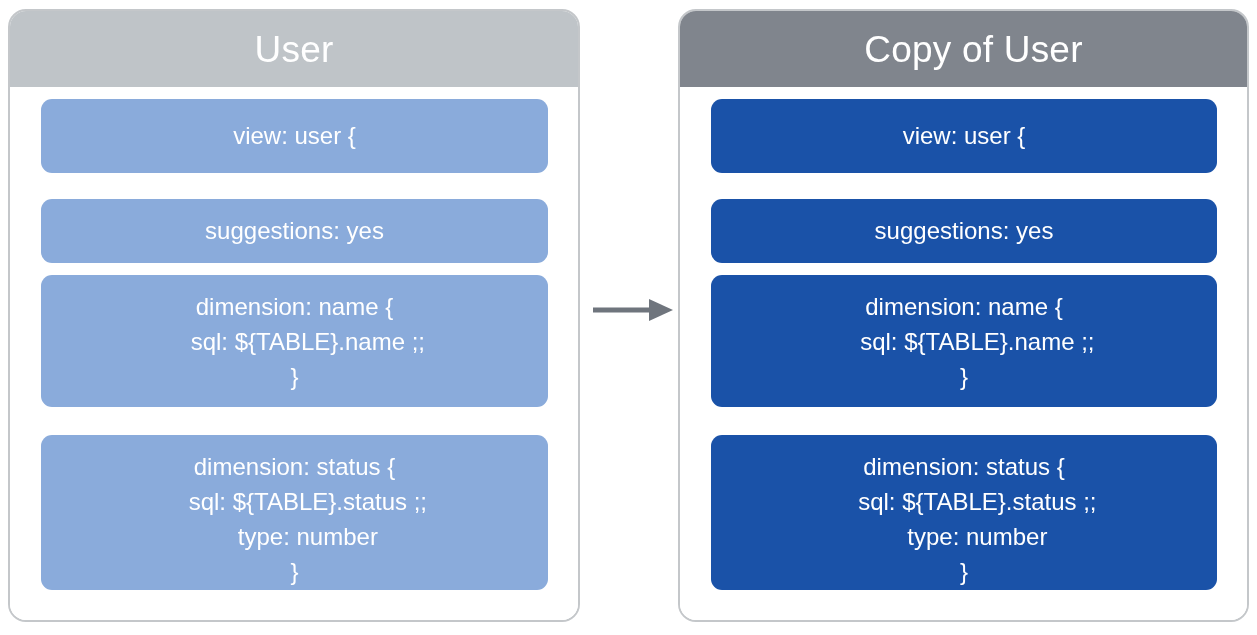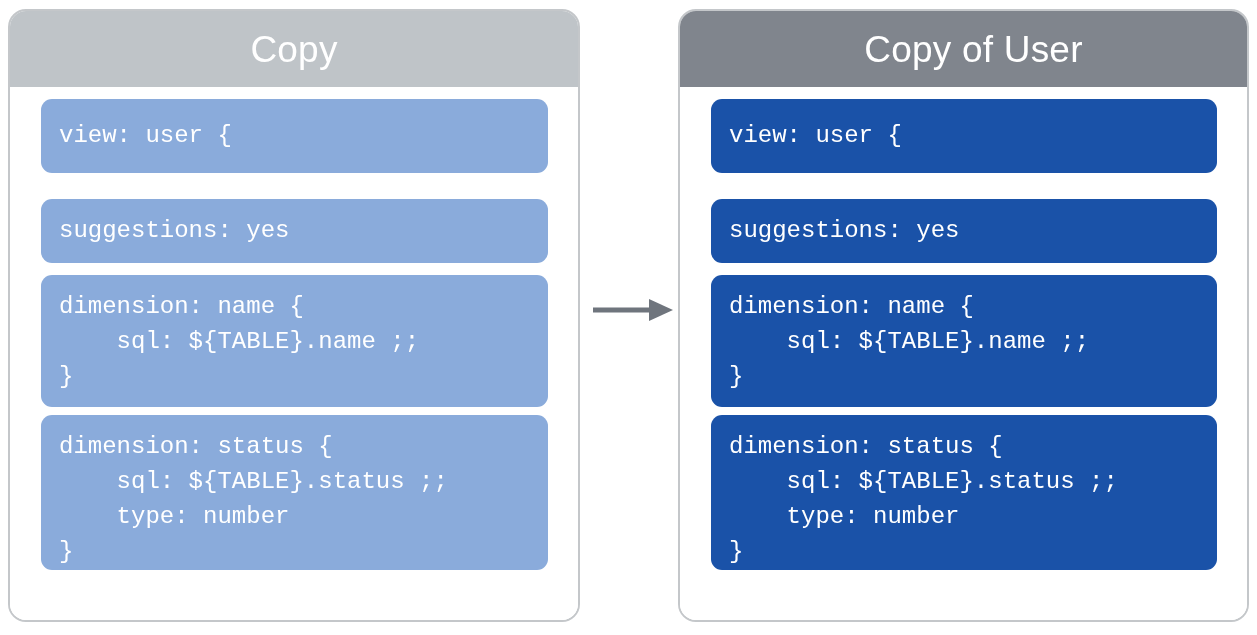--- a/index.html
+++ b/index.html
@@ -67,55 +67,56 @@
     background: #ffffff;
   }
 
   
   .code-block {
     border-radius: 11px;
     box-sizing: border-box;
     padding: 14px 18px 16px 18px;
     margin-bottom: 26px;
     color: #ffffff;
-    font-family: Liberation Mono, monospace;
+    font-family: Liberation Sans, sans-serif;
     font-size: 24px;
     line-height: 35px;
     white-space: pre;
     letter-spacing: 0px;
     overflow: hidden;
+    text-align: center;
   }
   .code-block:last-child { margin-bottom: 18px; }
 
   .panel.left  .code-block { background: #8aabdb; }
   .panel.right .code-block { background: #1a52a8; }
 
   
   .code-block.b1 { height: 74px;  padding-top: 19px; }
   .code-block.b2 { height: 64px;  padding-top: 14px; margin-bottom: 12px; }
-  .code-block.b3 { height: 132px; padding-top: 14px; margin-bottom: 8px; }
+  .code-block.b3 { height: 132px; padding-top: 14px; margin-bottom: 28px; }
   .code-block.b4 { height: 155px; padding-top: 14px; }
 
   
   .arrow {
     position: absolute;
     left: 591px;
     top: 296px;
     width: 84px;
     height: 28px;
   }
 </style>
 </head>
 <body>
 
 <div id="stage">
 
   <div class="panel left">
     <div class="panel-header">
-      <div class="panel-title">Copy</div>
+      <div class="panel-title">User</div>
     </div>
     <div class="panel-body">
       <div class="code-block b1">view: user {</div>
       <div class="code-block b2">suggestions: yes</div>
       <div class="code-block b3">dimension: name {
     sql: ${TABLE}.name ;;
 }</div>
       <div class="code-block b4">dimension: status {
     sql: ${TABLE}.status ;;
     type: number

